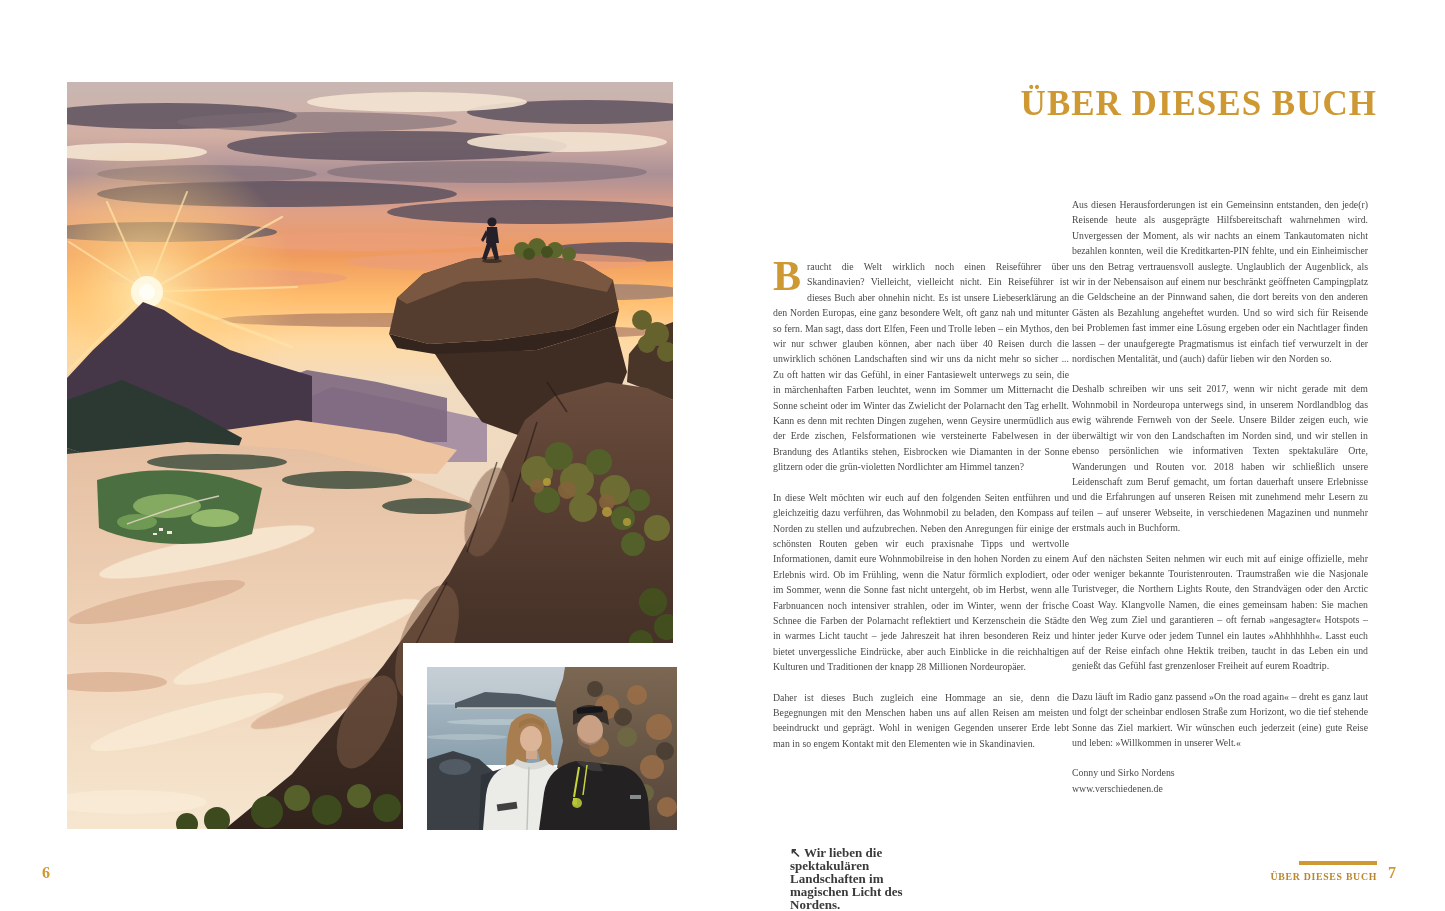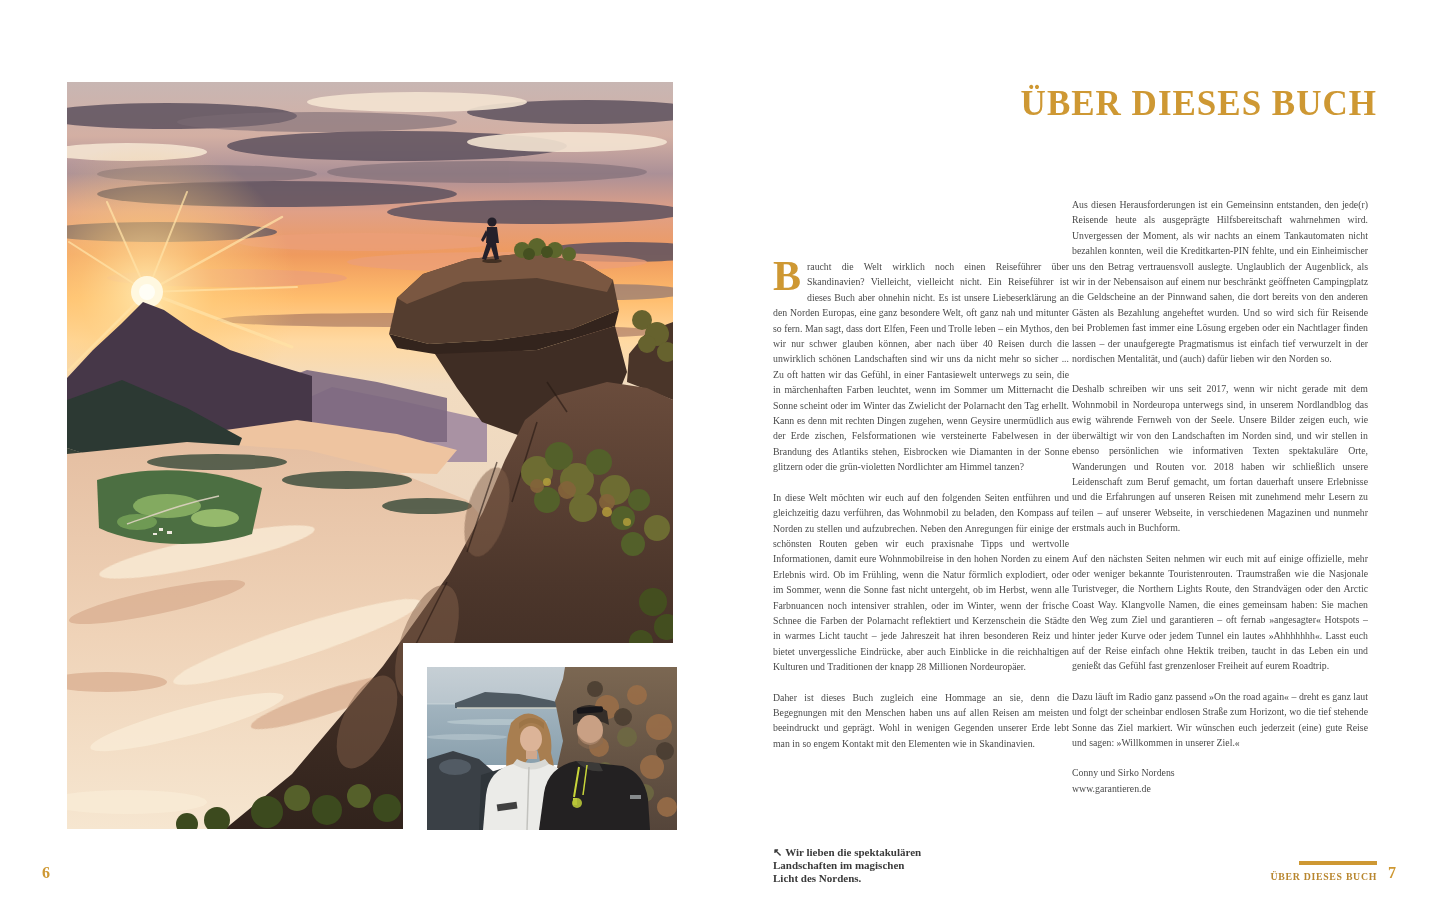--- a/index.html
+++ b/index.html
@@ -15,21 +15,21 @@
               font-size:35px;font-weight:bold;letter-spacing:1px;color:#ce9833;white-space:nowrap;}
   .col{position:absolute;width:296px;font-size:9.8px;line-height:15.4px;text-align:justify;
        color:#4a4a4a;}
   .col1{left:773px;top:259px;}
   .col2{left:1072px;top:197px;}
   .col p{margin:0 0 15px 0;}
   .dropcap{float:left;font-size:42px;line-height:31px;font-weight:bold;color:#ce9833;
            padding:2px 6px 0 0;}
   .signature p{margin:0;}
   .signature{margin-top:15px;}
-  .caption{position:absolute;left:773px;top:846px;width:150px;font-size:11px;line-height:13px;
+  .caption{position:absolute;left:790px;top:846px;width:150px;font-size:13px;line-height:13px;
            font-weight:bold;color:#3a3a3a;text-align:left;}
   .caption .arrow{margin-right:3px;}
   .pagenum{position:absolute;font-size:16px;font-weight:bold;color:#ce9833;}
   .pagenum-left{left:42px;top:864px;}
   .pagenum-right{left:1388px;top:864px;}
   .footer-right{position:absolute;left:1200px;top:861px;width:177px;text-align:right;}
   .footer-rule{display:block;margin-left:auto;width:78px;height:4px;background:#ce9833;}
   .footer-label{display:block;margin-top:6px;font-size:9.8px;font-weight:bold;letter-spacing:0.7px;
                 color:#b8862e;white-space:nowrap;}
 </style>
@@ -330,24 +330,24 @@
   <div class="col col1">
     <p class="para"><span class="dropcap">B</span><span>raucht die Welt wirklich noch einen Reiseführer über Skandinavien? Vielleicht, vielleicht nicht. Ein Reiseführer ist dieses Buch aber ohnehin nicht. Es ist unsere Liebeserklärung an den Norden Europas, eine ganz besondere Welt, oft ganz nah und mitunter so fern. Man sagt, dass dort Elfen, Feen und Trolle leben – ein Mythos, den wir nur schwer glauben können, aber nach über 40 Reisen durch die unwirklich schönen Landschaften sind wir uns da nicht mehr so sicher ... Zu oft hatten wir das Gefühl, in einer Fantasiewelt unterwegs zu sein, die in märchenhaften Farben leuchtet, wenn im Sommer um Mitternacht die Sonne scheint oder im Winter das Zwielicht der Polarnacht den Tag erhellt. Kann es denn mit rechten Dingen zugehen, wenn Geysire unermüdlich aus der Erde zischen, Felsformationen wie versteinerte Fabelwesen in der Brandung des Atlantiks stehen, Eisbrocken wie Diamanten in der Sonne glitzern oder die grün-violetten Nordlichter am Himmel tanzen?</span></p>
     <p class="para">In diese Welt möchten wir euch auf den folgenden Seiten entführen und gleichzeitig dazu verführen, das Wohnmobil zu beladen, den Kompass auf Norden zu stellen und aufzubrechen. Neben den Anregungen für einige der schönsten Routen geben wir euch praxisnahe Tipps und wertvolle Informationen, damit eure Wohnmobilreise in den hohen Norden zu einem Erlebnis wird. Ob im Frühling, wenn die Natur förmlich explodiert, oder im Sommer, wenn die Sonne fast nicht untergeht, ob im Herbst, wenn alle Farbnuancen noch intensiver strahlen, oder im Winter, wenn der frische Schnee die Farben der Polarnacht reflektiert und Kerzenschein die Städte in warmes Licht taucht – jede Jahreszeit hat ihren besonderen Reiz und bietet unvergessliche Eindrücke, aber auch Einblicke in die reichhaltigen Kulturen und Traditionen der knapp 28 Millionen Nordeuropäer.</p>
     <p class="para">Daher ist dieses Buch zugleich eine Hommage an sie, denn die Begegnungen mit den Menschen haben uns auf allen Reisen am meisten beeindruckt und geprägt. Wohl in wenigen Gegenden unserer Erde lebt man in so engem Kontakt mit den Elementen wie in Skandinavien.</p>
   </div>
 
   <div class="col col2">
     <p class="para">Aus diesen Herausforderungen ist ein Gemeinsinn entstanden, den jede(r) Reisende heute als ausgeprägte Hilfsbereitschaft wahrnehmen wird. Unvergessen der Moment, als wir nachts an einem Tankautomaten nicht bezahlen konnten, weil die Kreditkarten-PIN fehlte, und ein Einheimischer uns den Betrag vertrauensvoll auslegte. Unglaublich der Augenblick, als wir in der Nebensaison auf einem nur beschränkt geöffneten Campingplatz die Geldscheine an der Pinnwand sahen, die dort bereits von den anderen Gästen als Bezahlung angeheftet wurden. Und so wird sich für Reisende bei Problemen fast immer eine Lösung ergeben oder ein Nachtlager finden lassen – der unaufgeregte Pragmatismus ist einfach tief verwurzelt in der nordischen Mentalität, und (auch) dafür lieben wir den Norden so.</p>
     <p class="para">Deshalb schreiben wir uns seit 2017, wenn wir nicht gerade mit dem Wohnmobil in Nordeuropa unterwegs sind, in unserem Nordlandblog das ewig währende Fernweh von der Seele. Unsere Bilder zeigen euch, wie überwältigt wir von den Landschaften im Norden sind, und wir stellen in ebenso persönlichen wie informativen Texten spektakuläre Orte, Wanderungen und Routen vor. 2018 haben wir schließlich unsere Leidenschaft zum Beruf gemacht, um fortan dauerhaft unsere Erlebnisse und die Erfahrungen auf unseren Reisen mit zunehmend mehr Lesern zu teilen – auf unserer Webseite, in verschiedenen Magazinen und nunmehr erstmals auch in Buchform.</p>
     <p class="para">Auf den nächsten Seiten nehmen wir euch mit auf einige offizielle, mehr oder weniger bekannte Touristenrouten. Traumstraßen wie die Nasjonale Turistveger, die Northern Lights Route, den Strandvägen oder den Arctic Coast Way. Klangvolle Namen, die eines gemeinsam haben: Sie machen den Weg zum Ziel und garantieren – oft fernab »angesagter« Hotspots – hinter jeder Kurve oder jedem Tunnel ein lautes »Ahhhhhhh«. Lasst euch auf der Reise einfach ohne Hektik treiben, taucht in das Leben ein und genießt das Gefühl fast grenzenloser Freiheit auf eurem Roadtrip.</p>
-    <p class="para">Dazu läuft im Radio ganz passend »On the road again« – dreht es ganz laut und folgt der scheinbar endlosen Straße zum Horizont, wo die tief stehende Sonne das Ziel markiert. Wir wünschen euch jederzeit (eine) gute Reise und sagen: »Willkommen in unserer Ziel.«</p>
+    <p class="para">Dazu läuft im Radio ganz passend »On the road again« – dreht es ganz laut und folgt der scheinbar endlosen Straße zum Horizont, wo die tief stehende Sonne das Ziel markiert. Wir wünschen euch jederzeit (eine) gute Reise und leben: »Willkommen in unserer Welt.«</p>
     <div class="signature">
       <p>Conny und Sirko Nordens</p>
-      <p>www.garantieren.de</p>
+      <p>www.verschiedenen.de</p>
     </div>
   </div>
 
   <div class="caption">
     <span class="arrow">↖</span><span>Wir lieben die spektakulären Landschaften im magischen Licht des Nordens.</span>
   </div>
 
   <div class="pagenum pagenum-left">6</div>
 
   <div class="footer-right">

